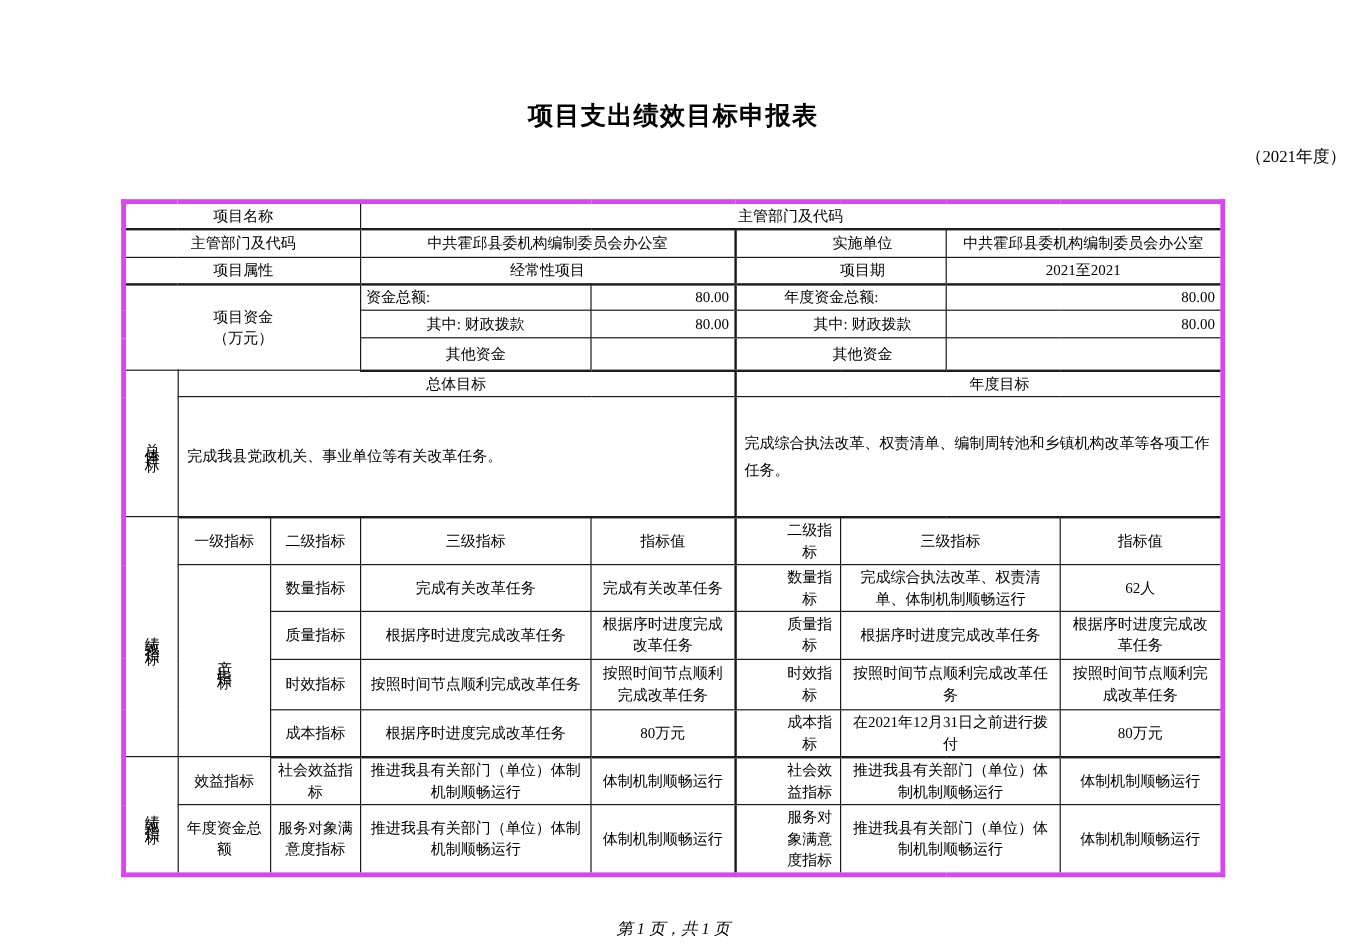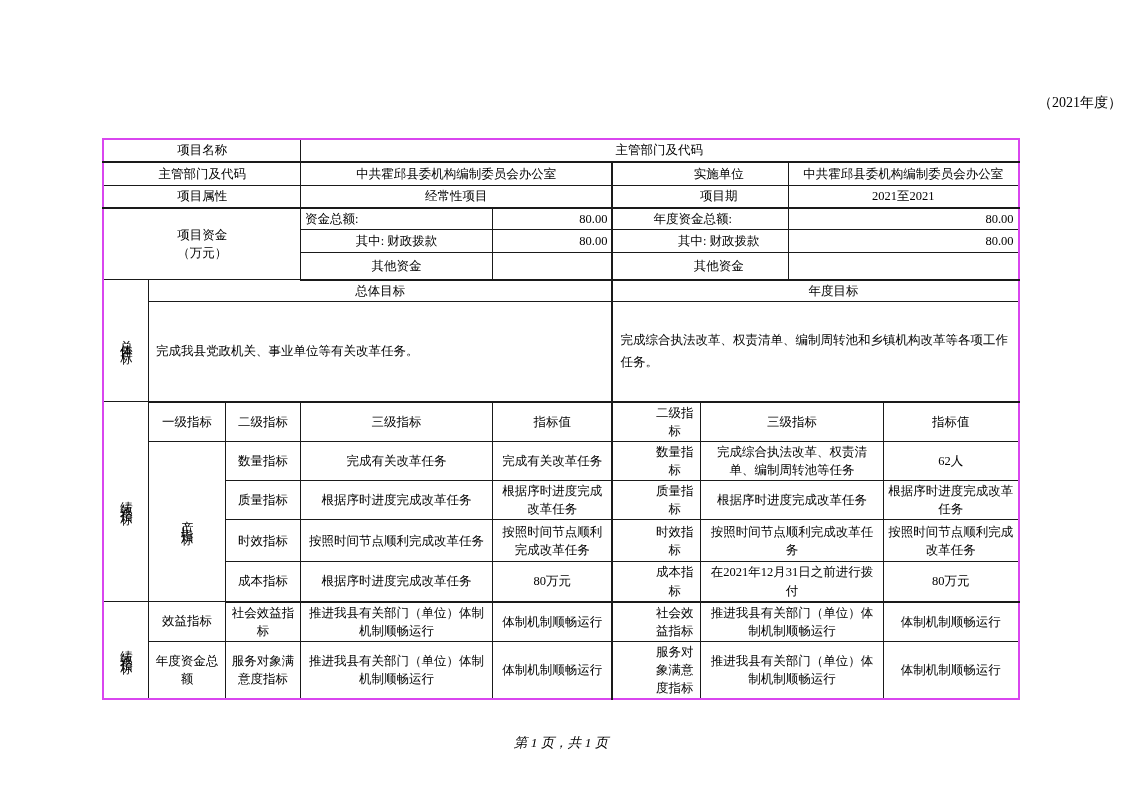--- a/index.html
+++ b/index.html
@@ -10,21 +10,21 @@
   }
   .page { padding-top:82px; }
   .doc-title {
     text-align:center; font-size:21px; font-weight:bold;
     letter-spacing:1px; margin:0;
   }
   .doc-subtitle { text-align:right; font-size:14px; margin-top:12px; }
   table.form {
     border-collapse:collapse; table-layout:fixed;
     width:915px; margin:26px auto 0;
-    border:2px solid #d946ef;
+    border:4px solid #d946ef;
     font-size:12.5px;
   }
   td {
     border:1px solid #1a1a1a;
     text-align:center; vertical-align:middle;
     padding:1px 4px; line-height:1.45;
     overflow:hidden; word-break:break-all;
   }
   tr.tb > td { border-bottom-width:2px; }
   td.vthick { border-left-width:2px;padding-left:40px; }
@@ -36,20 +36,21 @@
     display:inline-block; line-height:1.15; letter-spacing:4px;
   }
   td.goal { text-align:left; padding:4px 7px; line-height:1.8; }
   .doc-footer { text-align:center; font-size:13.5px; margin-top:34px;font-style:italic; }
 </style>
 </head>
 <body>
 
 <div class="page">
 
+  <h1 class="doc-title">项目支出绩效目标申报表</h1>
   <div class="doc-subtitle">（2021年度）</div>
 
   <table class="form">
     <colgroup>
       <col style="width:45px">
         <col style="width:77px">
         <col style="width:75px">
       <col style="width:192px">
         <col style="width:120px">
         <col style="width:88px">
@@ -119,21 +120,21 @@
       <td colspan="2">三级指标</td>
       <td>指标值</td>
     </tr>
 
     <tr style="height:33px">
       <td rowspan="4"><span class="vert">产出指标</span></td>
       <td>数量指标</td>
       <td>完成有关改革任务</td>
       <td>完成有关改革任务</td>
       <td class="vthick">数量指标</td>
-      <td colspan="2">完成综合执法改革、权责清单、编制周转池等任务</td>
+      <td colspan="2">完成综合执法改革、权责清单、体制机制顺畅运行</td>
       <td>62人</td>
     </tr>
     <tr style="height:37px">
       <td>质量指标</td>
       <td>根据序时进度完成改革任务</td>
       <td>根据序时进度完成改革任务</td>
       <td class="vthick">质量指标</td>
       <td colspan="2">根据序时进度完成改革任务</td>
       <td>根据序时进度完成改革任务</td>
     </tr>

